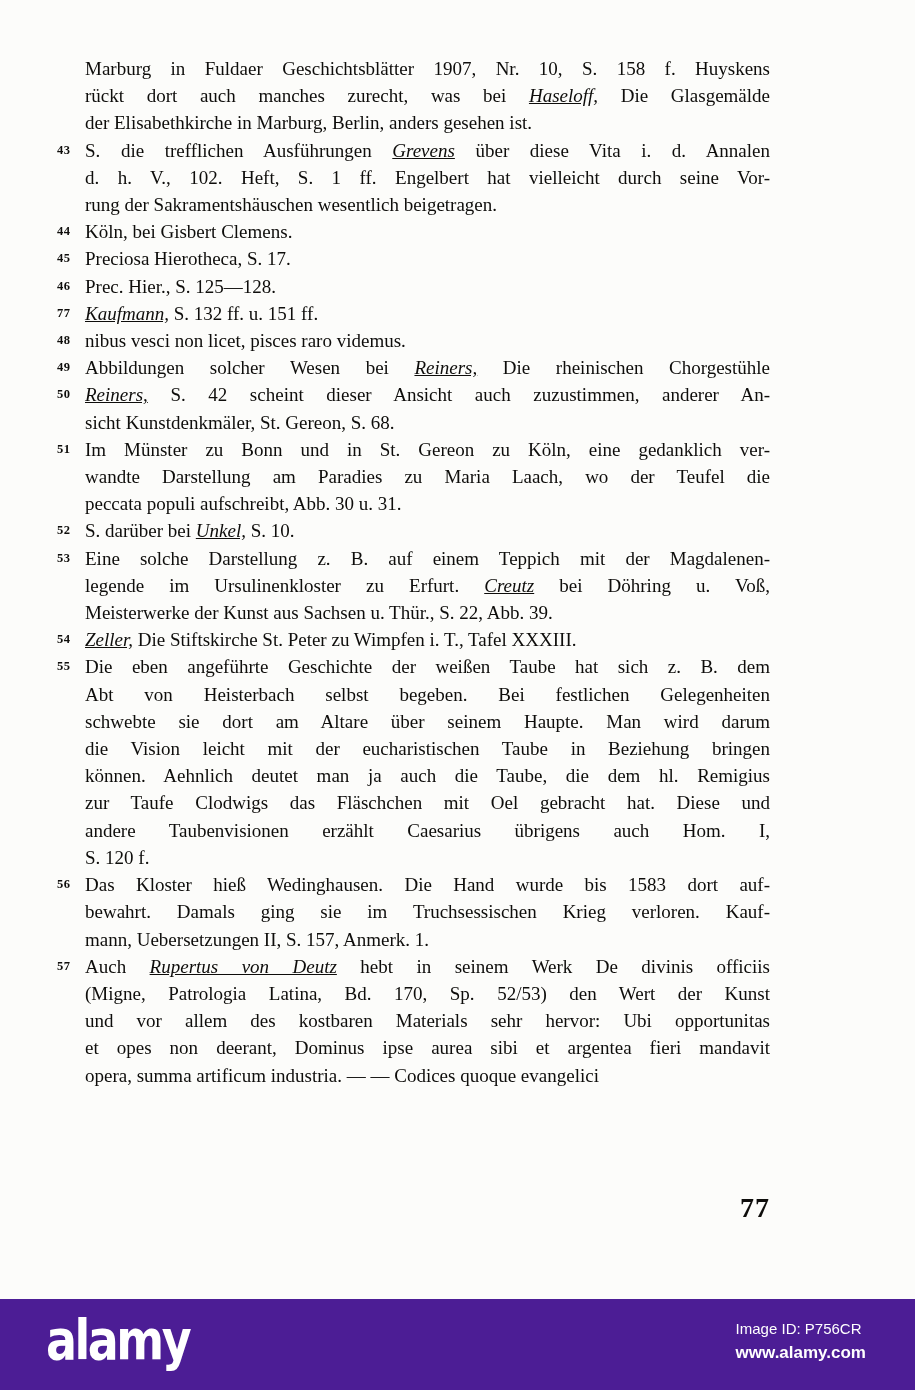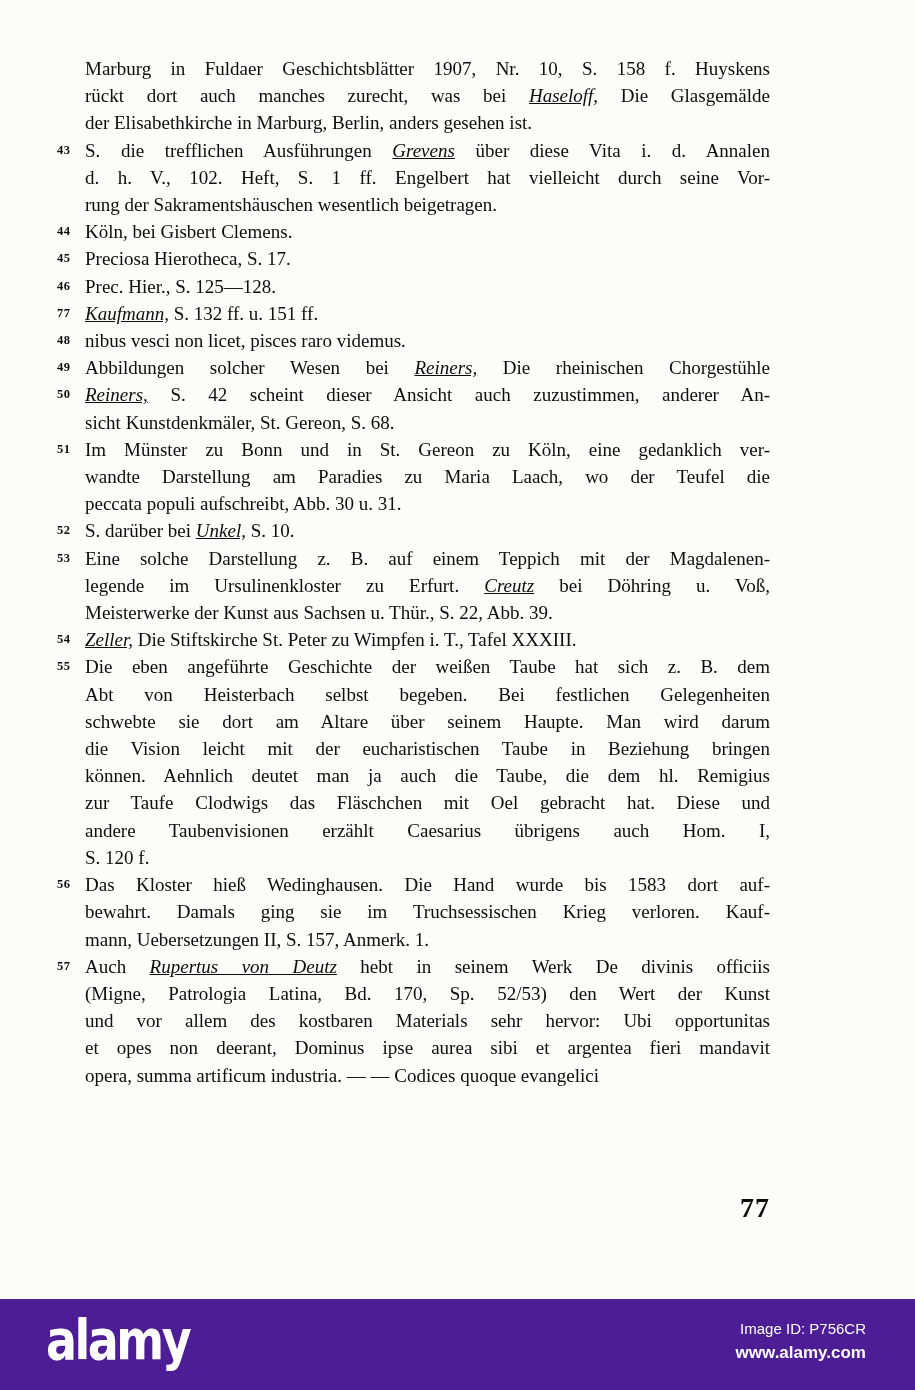--- a/index.html
+++ b/index.html
@@ -65,21 +65,21 @@
     font-weight: 800;
     font-size: 56px;
     letter-spacing: -3px;
     transform: scaleX(0.82);
     transform-origin: left center;
   }
   .alamy-meta {
     position: absolute;
     right: 49px;
     top: 18px;
-    text-align: right;
+    text-align: left;
     color: #ffffff;
     font-family: "Liberation Sans", "DejaVu Sans", sans-serif;
   }
   .alamy-image-id { font-size: 15px; line-height: 24px; font-weight: 400; }
   .alamy-url { font-size: 17px; line-height: 24px; font-weight: 700; }
 </style>
 </head>
 <body>
 
 <div class="canvas">

